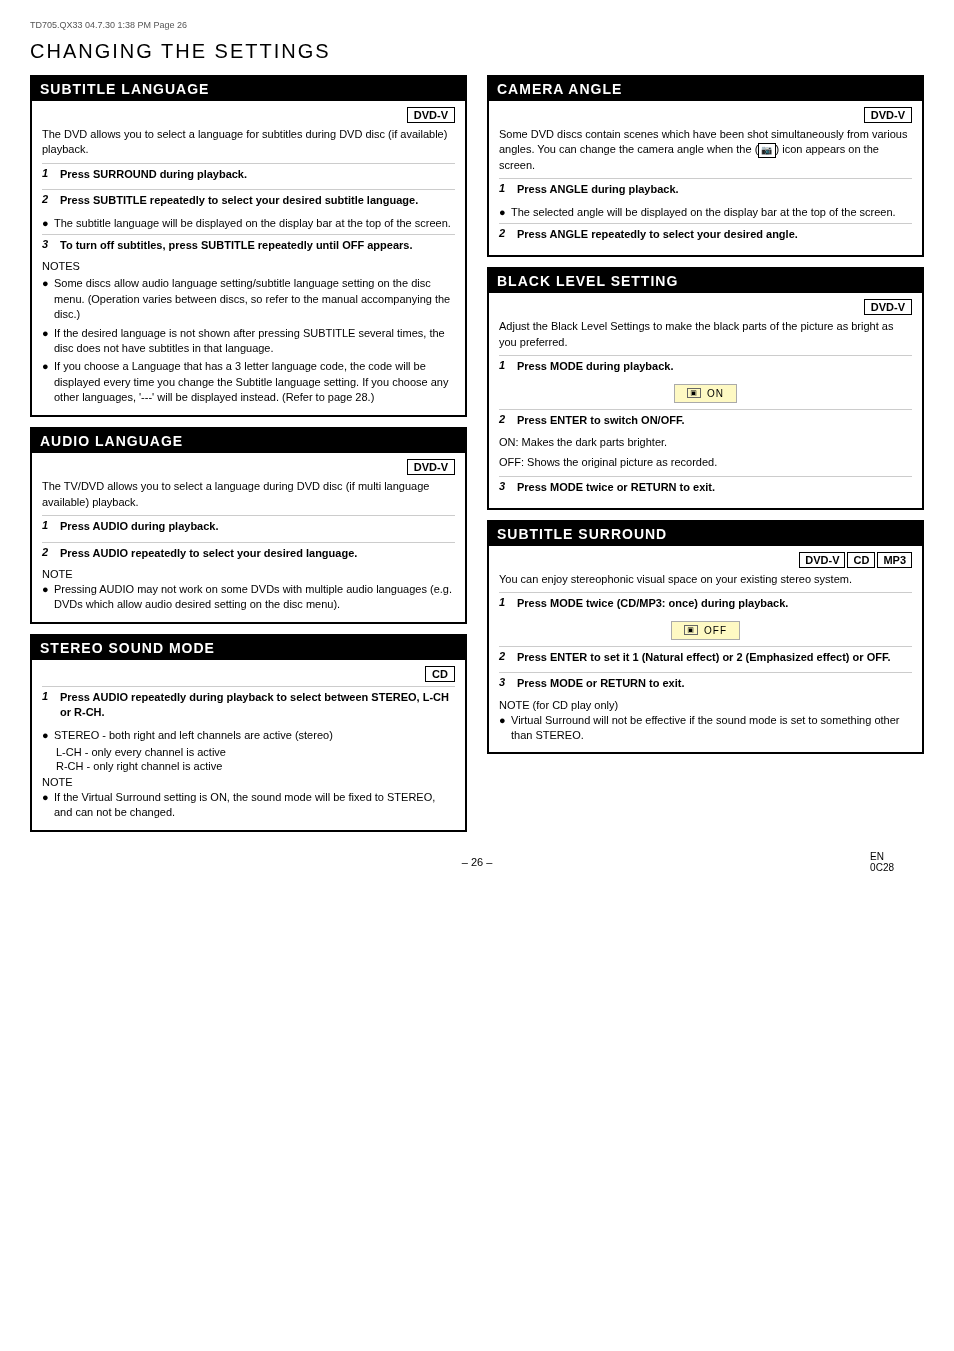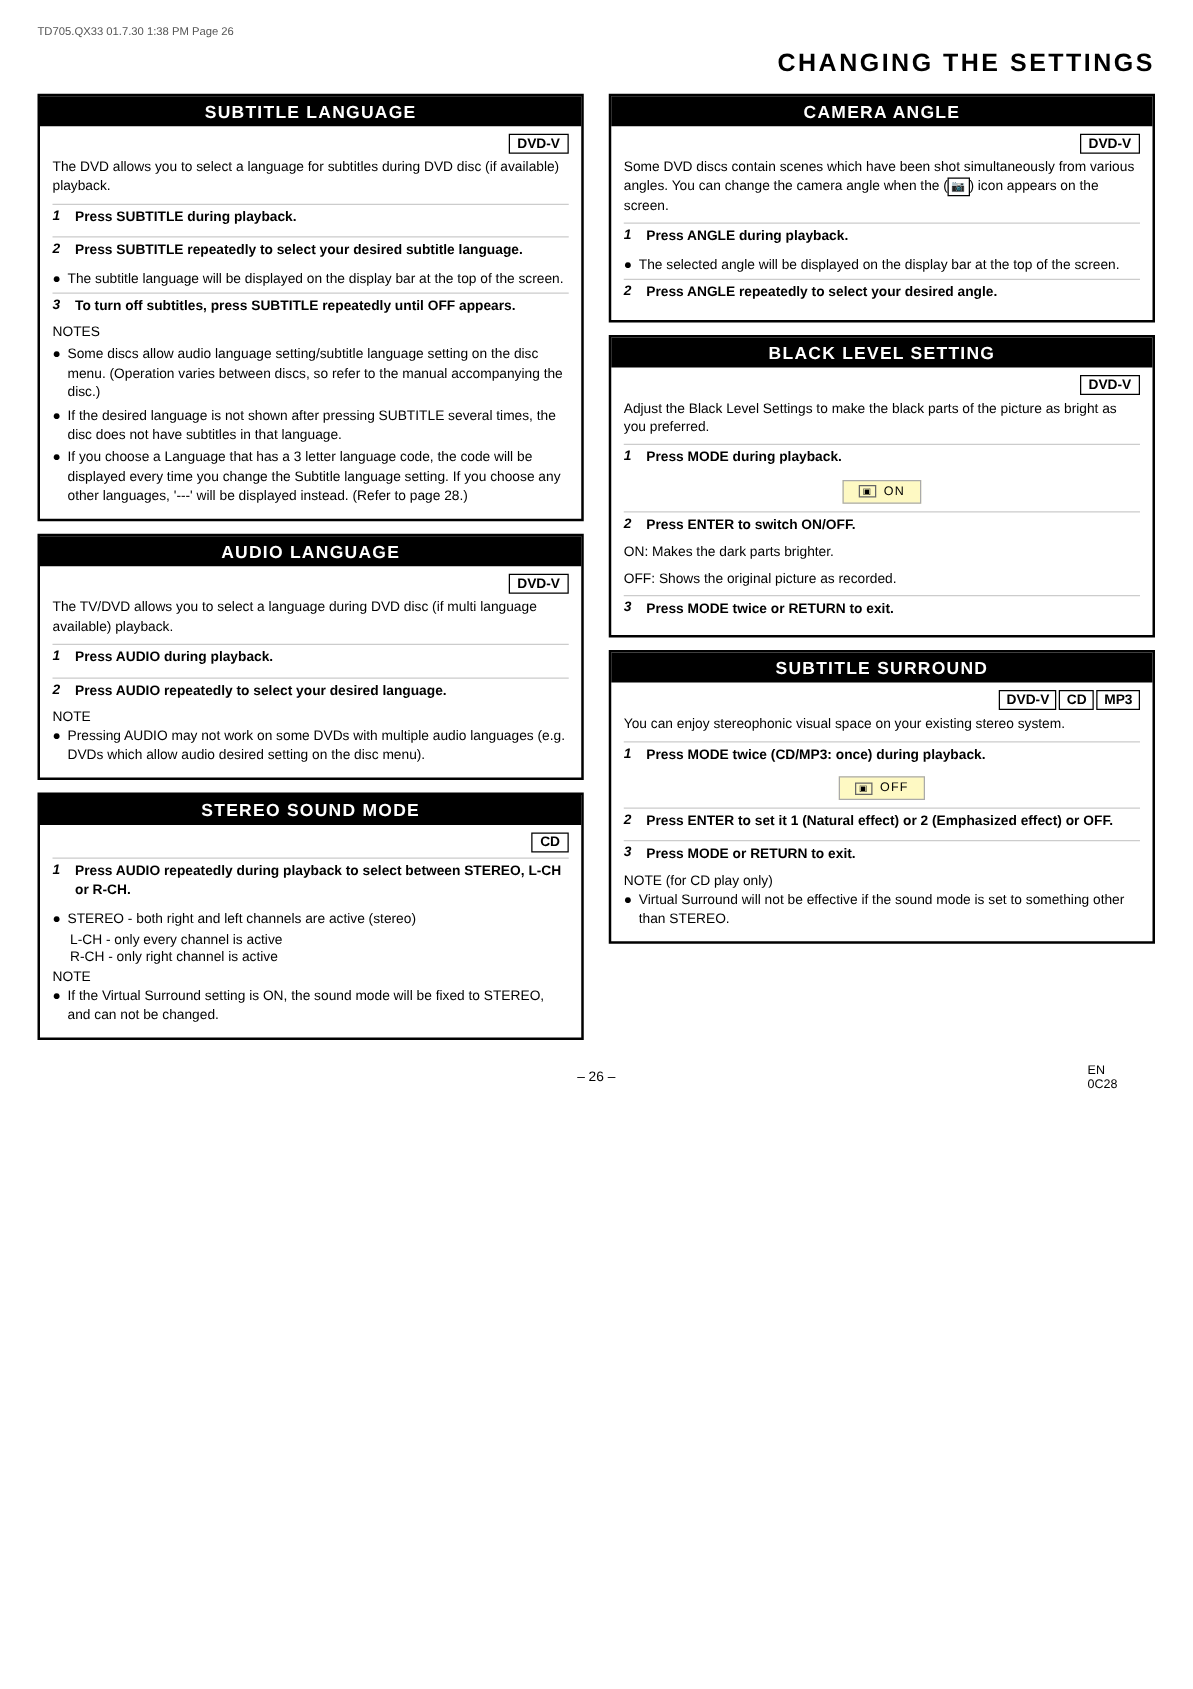--- a/index.html
+++ b/index.html
@@ -13,23 +13,23 @@
       padding: 20px 30px;
     }
 
     .page-header {
       font-size: 9px;
       color: #555;
       margin-bottom: 10px;
     }
 
     .page-title {
-      text-align: right;
+      text-align: left;
       font-size: 20px;
-      font-weight: bold;
+      font-weight: normal;
       letter-spacing: 2px;
       margin-bottom: 12px;
       margin-top: 10px;
     }
 
     .two-col {
       display: grid;
       grid-template-columns: 1fr 1fr;
       gap: 0 20px;
     }
@@ -38,21 +38,21 @@
     .right-col { }
 
     .section-box {
       border: 2px solid #000;
       margin-bottom: 10px;
     }
 
     .section-header {
       background: #000;
       color: #fff;
-      text-align: center;
+      text-align: left;
       font-size: 14px;
       font-weight: bold;
       letter-spacing: 1px;
       padding: 4px 8px;
     }
 
     .section-body {
       padding: 6px 10px;
     }
 
@@ -162,39 +162,39 @@
       justify-content: center;
       border: 1px solid #000;
       padding: 0 2px;
       font-size: 9px;
       vertical-align: middle;
     }
   </style>
 </head>
 <body>
 
-<div class="page-header">TD705.QX33  01.7.30  1:38 PM  Page 26</div>
+<div class="page-header">TD705.QX33  04.7.30  1:38 PM  Page 26</div>
 
 <h1 class="page-title">CHANGING THE SETTINGS</h1>
 
 <div class="two-col">
 
   <div class="left-col">
 
     <div class="section-box">
       <div class="section-header">SUBTITLE LANGUAGE</div>
       <div class="section-body">
         <div class="dvd-badge-row">
           <span class="dvd-badge">DVD-V</span>
         </div>
         <p>The DVD allows you to select a language for subtitles during DVD disc (if available) playback.</p>
 
         <div class="step">
           <span class="step-num">1</span>
-          <span class="step-text">Press SUBTITLE during playback.</span>
+          <span class="step-text">Press SURROUND during playback.</span>
         </div>
         <div class="step">
           <span class="step-num">2</span>
           <span class="step-text">Press SUBTITLE repeatedly to select your desired subtitle language.</span>
         </div>
 
         <div class="bullet-item">
           <span class="bullet-dot">●</span>
           <span>The subtitle language will be displayed on the display bar at the top of the screen.</span>
         </div>

